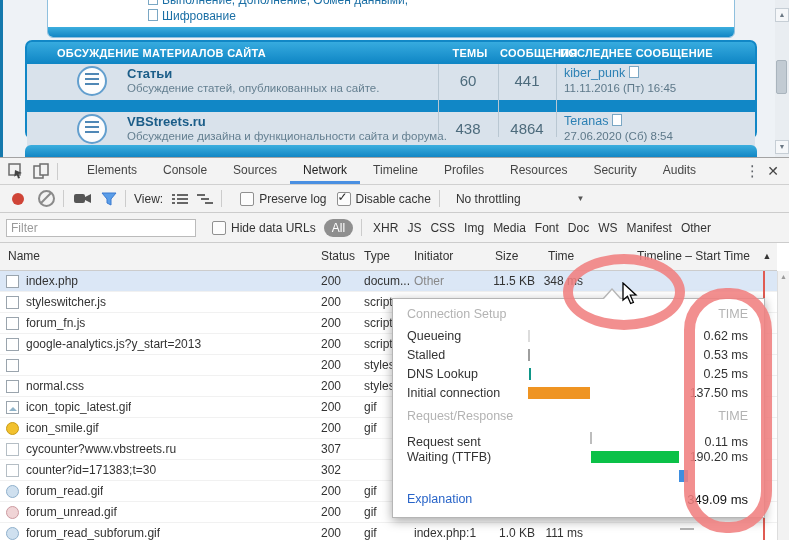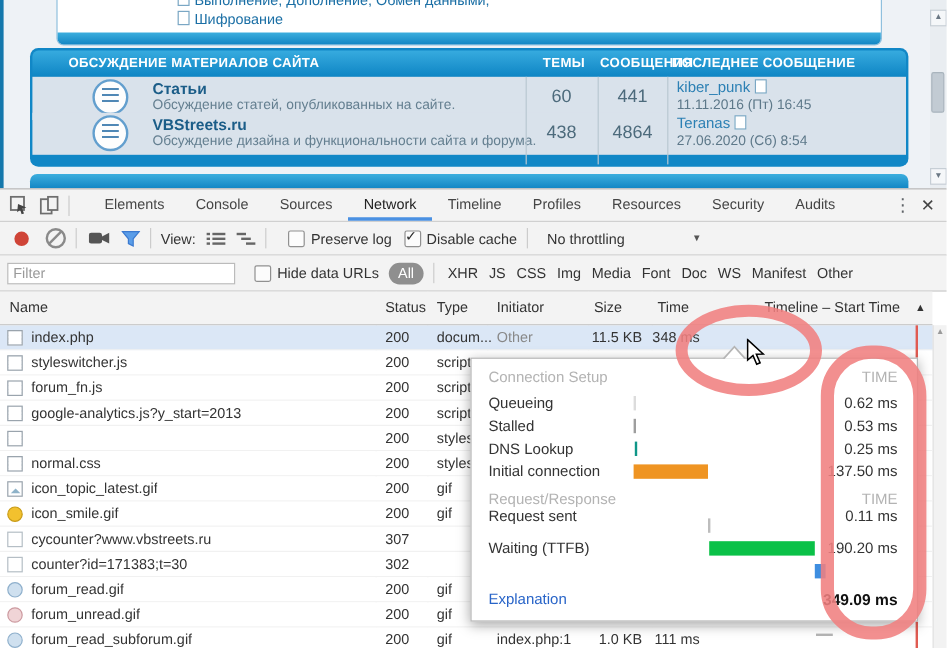--- a/index.html
+++ b/index.html
@@ -18,21 +18,21 @@
     background:linear-gradient(#3caede,#1286c4);}
   .box2{position:absolute;left:25px;top:40px;width:732px;height:99px;background:#1187c6;border-radius:7px;}
   .f-header{position:absolute;left:2px;top:2px;right:2px;height:22px;border-radius:5px 5px 0 0;
     background:linear-gradient(#37abdf,#0e85c4);color:#fff;font-size:11px;font-weight:bold;letter-spacing:.3px;}
   .f-header span{position:absolute;line-height:22px;white-space:nowrap;}
   .fh-title{left:30px;}
   .fh-topics{left:413px;width:60px;text-align:center;}
   .fh-posts{left:473px;width:58px;text-align:center;}
   .fh-last{left:533px;}
   .f-row{position:absolute;left:2px;right:2px;height:36px;background:#d9e2eb;}
-  .f-row1{top:24px;} .f-row2{top:54px;height:35px;}
+  .f-row1{top:24px;} .f-row2{top:72px;height:35px;}
   .f-sep{position:absolute;top:24px;bottom:2px;width:1px;background:#b9c7d2;}
   .topic-icon{position:absolute;left:50px;top:2px;width:30px;height:30px;border:2px solid #639fce;
     border-radius:50%;background:#fdfdfd;box-sizing:border-box;}
   .topic-icon i{position:absolute;left:6px;top:5px;width:14px;height:15px;display:block;
     background:repeating-linear-gradient(#4f87b5 0 2px,transparent 2px 5px);}
   .f-title{position:absolute;left:100px;top:2px;font-weight:bold;font-size:13px;color:#1b5d88;}
   .f-desc{position:absolute;left:100px;top:18px;font-size:11.5px;color:#647f90;white-space:nowrap;}
   .f-num{position:absolute;top:8px;font-size:15px;color:#4d6b7c;text-align:center;}
   .f-num.topics{left:411px;width:60px;} .f-num.posts{left:471px;width:58px;}
   .f-user{position:absolute;left:537px;top:2px;color:#2c80b4;font-size:12.5px;}
@@ -106,21 +106,21 @@
   .wf13 .g{width:16px;background:#12c14e;} .wf13 .b{width:4px;background:#2f8fe8;}
   .loadline{position:absolute;left:763px;top:109px;width:2px;height:274px;background:#e05b52;z-index:2;}
   .nscroll{position:absolute;left:777px;top:113px;width:12px;height:270px;background:#f2f2f2;border-left:1px solid #ddd;box-sizing:border-box;}
   .ns-up{position:absolute;left:0;top:2px;width:11px;text-align:center;color:#9a9a9a;font-size:7px;}
   
   .tt{position:absolute;left:392px;top:140px;width:373px;height:220px;background:#fff;
     border:1px solid #b5b5b5;box-shadow:0 3px 10px rgba(0,0,0,.35);box-sizing:border-box;z-index:5;}
   .tt-row{position:absolute;left:14px;right:16px;height:16px;font-size:12.5px;}
   .tt-row .l{position:absolute;left:0;} .tt-row .v{position:absolute;right:0;text-align:right;}
   .tt-sec{color:#b3b3b3;} .tt-sec .v{color:#b3b3b3;}
-  .tt-total{font-weight:bold;font-size:13px;color:#111;}
+  .tt-total{font-weight:normal;font-size:13px;color:#111;}
   .tt-link{color:#2864c8;}
   .ttbar{position:absolute;height:12px;z-index:1;}
   .tt-anchor-b{position:absolute;left:602px;top:130px;width:0;height:0;z-index:6;
     border-left:10px solid transparent;border-right:10px solid transparent;border-bottom:11px solid #b5b5b5;}
   .tt-anchor{position:absolute;left:604px;top:132px;width:0;height:0;z-index:7;
     border-left:8px solid transparent;border-right:8px solid transparent;border-bottom:9px solid #fff;}
   
   .pink1{position:absolute;left:563px;top:96px;width:122px;height:76px;border:10px solid rgba(240,128,128,.88);
     border-radius:50%;box-sizing:border-box;z-index:8;}
   .pink2{position:absolute;left:684px;top:130px;width:88px;height:245px;border:11px solid rgba(240,128,128,.88);
@@ -419,21 +419,21 @@
           <span class="v">0.25 ms</span>
         </div>
       <div class="tt-row" style="top:87px">
           <span class="l">Initial connection</span>
           <span class="v">137.50 ms</span>
         </div>
       <div class="tt-row tt-sec" style="top:110px">
           <span class="l">Request/Response</span>
           <span class="v">TIME</span>
         </div>
-      <div class="tt-row" style="top:124px">
+      <div class="tt-row" style="top:136px">
           <span class="l">Request sent</span>
           <span class="v">0.11 ms</span>
         </div>
       <div class="tt-row" style="top:151px">
           <span class="l">Waiting (TTFB)</span>
           <span class="v">190.20 ms</span>
         </div>
       <div class="tt-row" style="top:193px">
           <span class="l tt-link">Explanation</span>
           <span class="v tt-total">349.09 ms</span>

